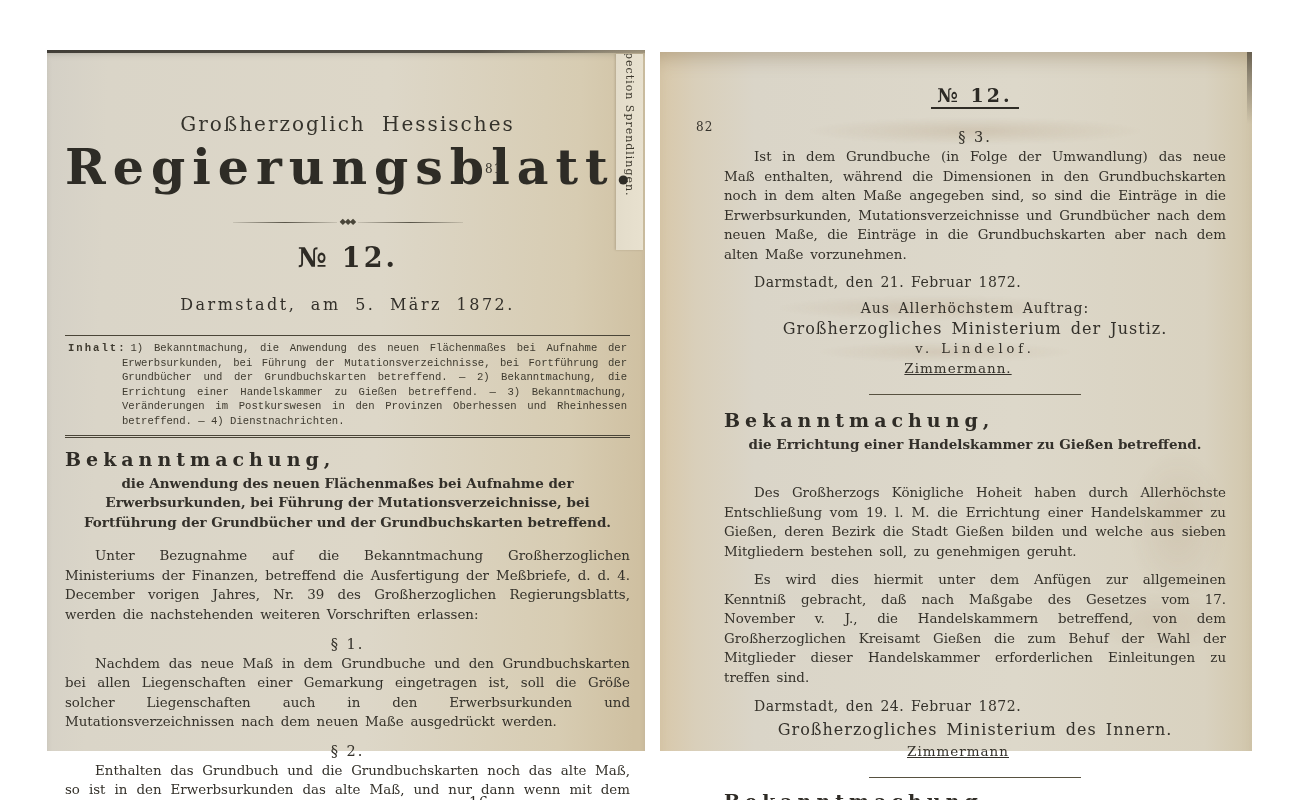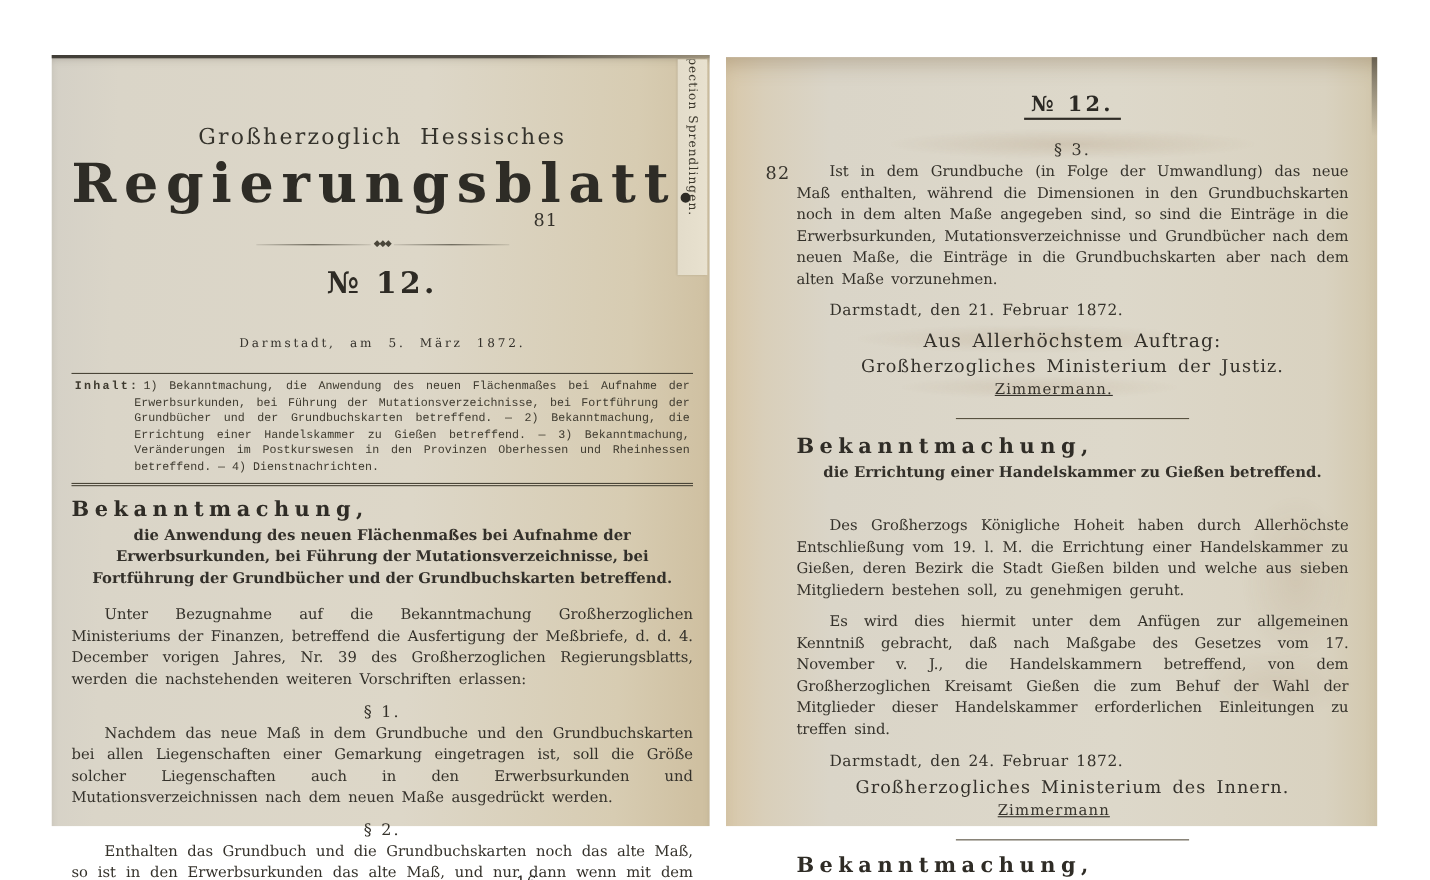--- a/index.html
+++ b/index.html
@@ -24,33 +24,33 @@
     background:linear-gradient(90deg,#d8c8aa 0%,#d9cfba 6%,#dad5c8 16%,#ddd8ca 60%,#d9d2c0 92%,#d2c7ac 100%);
     box-shadow:inset 0 16px 20px -12px rgba(125,100,65,.4);
   }
   .corner-shadow{
     position:absolute;right:0;top:0;width:5px;height:72px;
     background:linear-gradient(to bottom,rgba(50,45,38,.6),rgba(50,45,38,0));
   }
   .content-left{position:relative;height:100%;padding:0 15px 0 18px;box-sizing:border-box;}
   .content-right{position:relative;height:100%;padding:0 26px 0 64px;box-sizing:border-box;}
 
-  .pagenum{font-size:16px;letter-spacing:1px;color:#35322b;margin-top:28px;}
+  .pagenum{font-size:12px;letter-spacing:1px;color:#35322b;}
   .pagenum-left{position:absolute;left:438px;top:50px;}
   .pagenum-right{position:absolute;left:36px;top:36px;}
 
   .masthead-line1{margin-top:62px;text-align:center;font-size:20px;font-weight:normal;letter-spacing:2px;word-spacing:8px;color:#35332c;}
   .masthead-title{margin-top:2px;text-align:center;font-size:49px;font-weight:bold;letter-spacing:7px;color:#2e2c26;}
 
   .ornament{margin:22px auto 0;width:230px;display:flex;align-items:center;color:#4a463a;}
   .ornament .line{flex:1;height:1px;background:linear-gradient(to right,rgba(74,70,58,.15),rgba(74,70,58,.9),rgba(74,70,58,.15));}
   .ornament .knot{font-size:8px;letter-spacing:-1px;padding:0 3px;line-height:1;}
 
   .issue-no{margin-top:16px;text-align:center;font-size:27px;font-weight:bold;letter-spacing:3px;color:#2e2b25;}
-  .dateline-main{margin-top:32px;text-align:center;font-size:11px;letter-spacing:2.5px;word-spacing:7px;color:#33302a;}
+  .dateline-main{margin-top:22px;text-align:center;font-size:16px;letter-spacing:2.5px;word-spacing:7px;color:#33302a;}
 
   .inhalt{
     margin-top:21px;border-top:1px solid #4a4538;border-bottom:3px double #4a4538;
     padding:5px 3px 6px;font-size:10.6px;line-height:1.38;color:#3e3a2f;
     text-align:justify;
     font-family:Liberation Mono, monospace;
   }
   .inhalt p{margin:0;text-indent:-54px;padding-left:54px;}
   .inhalt .inhalt-label{font-weight:bold;letter-spacing:2px;padding-right:4px;}
 
@@ -72,21 +72,21 @@
     writing-mode:vertical-rl;font-size:11px;letter-spacing:1px;
     color:#3c382d;white-space:nowrap;margin-top:-14px;
   }
 
   .running-head{margin-top:32px;text-align:center;}
   .running-head span{display:inline-block;font-size:19px;font-weight:bold;letter-spacing:3px;border-bottom:2px solid #2f2c26;padding:0 6px 1px;}
 
   .dateline-small{font-size:14px;letter-spacing:.5px;word-spacing:2px;text-indent:30px;margin:10px 0 0;color:#34312a;}
 
   .sign-block{text-align:center;margin-top:10px;color:#33302a;}
-  .sign-auth{font-size:17px;letter-spacing:1px;word-spacing:3px;}
+  .sign-auth{font-size:14px;letter-spacing:1px;word-spacing:3px;}
   .sign-ministry{font-size:16px;letter-spacing:1px;word-spacing:3px;margin-top:3px;}
   .sign-name{font-size:13px;letter-spacing:4px;margin-top:3px;}
   .countersign{text-align:center;padding-right:34px;font-size:13.5px;letter-spacing:1px;margin-top:4px;color:#34312a;text-decoration:underline;}
 
   .divider{margin:18px auto 0;width:212px;height:0;border-top:1px solid #575140;}
 
   .ghost{position:absolute;pointer-events:none;filter:blur(1px);}
   .g1{left:150px;top:66px;width:330px;height:26px;background:radial-gradient(ellipse at center,rgba(150,115,75,.18),rgba(150,115,75,0) 72%);}
   .g2{left:120px;top:244px;width:310px;height:24px;background:radial-gradient(ellipse at center,rgba(150,115,75,.16),rgba(150,115,75,0) 72%);}
   .g3{left:160px;top:290px;width:250px;height:20px;background:radial-gradient(ellipse at center,rgba(150,115,75,.14),rgba(150,115,75,0) 72%);}
@@ -150,20 +150,21 @@
     </div>
 
     <div class="para-head" style="margin-top:20px;">§ 3.</div>
     <p class="body-para" style="margin-top:2px;">Ist in dem Grundbuche (in Folge der Umwandlung) das neue Maß enthalten, während die Dimensionen in den Grundbuchskarten noch in dem alten Maße angegeben sind, so sind die Einträge in die Erwerbsurkunden, Mutationsverzeichnisse und Grundbücher nach dem neuen Maße, die Einträge in die Grundbuchskarten aber nach dem alten Maße vorzunehmen.</p>
 
     <p class="dateline-small">Darmstadt, den 21. Februar 1872.</p>
 
     <div class="sign-block">
       <div class="sign-auth">Aus Allerhöchstem Auftrag:</div>
       <div class="sign-ministry">Großherzogliches Ministerium der Justiz.</div>
+      <div class="sign-name">v. Lindelof.</div>
     </div>
     <div class="countersign">Zimmermann.</div>
 
     <div class="divider"></div>
 
     <div class="sec-heading" style="margin-top:14px;">Bekanntmachung,</div>
     <div class="sec-subtitle">die Errichtung einer Handelskammer zu Gießen betreffend.</div>
 
     <p class="body-para" style="margin-top:28px;">Des Großherzogs Königliche Hoheit haben durch Allerhöchste Entschließung vom 19. l. M. die Errichtung einer Handelskammer zu Gießen, deren Bezirk die Stadt Gießen bilden und welche aus sieben Mitgliedern bestehen soll, zu genehmigen geruht.</p>
     <p class="body-para">Es wird dies hiermit unter dem Anfügen zur allgemeinen Kenntniß gebracht, daß nach Maßgabe des Gesetzes vom 17. November v. J., die Handelskammern betreffend, von dem Großherzoglichen Kreisamt Gießen die zum Behuf der Wahl der Mitglieder dieser Handelskammer erforderlichen Einleitungen zu treffen sind.</p>

